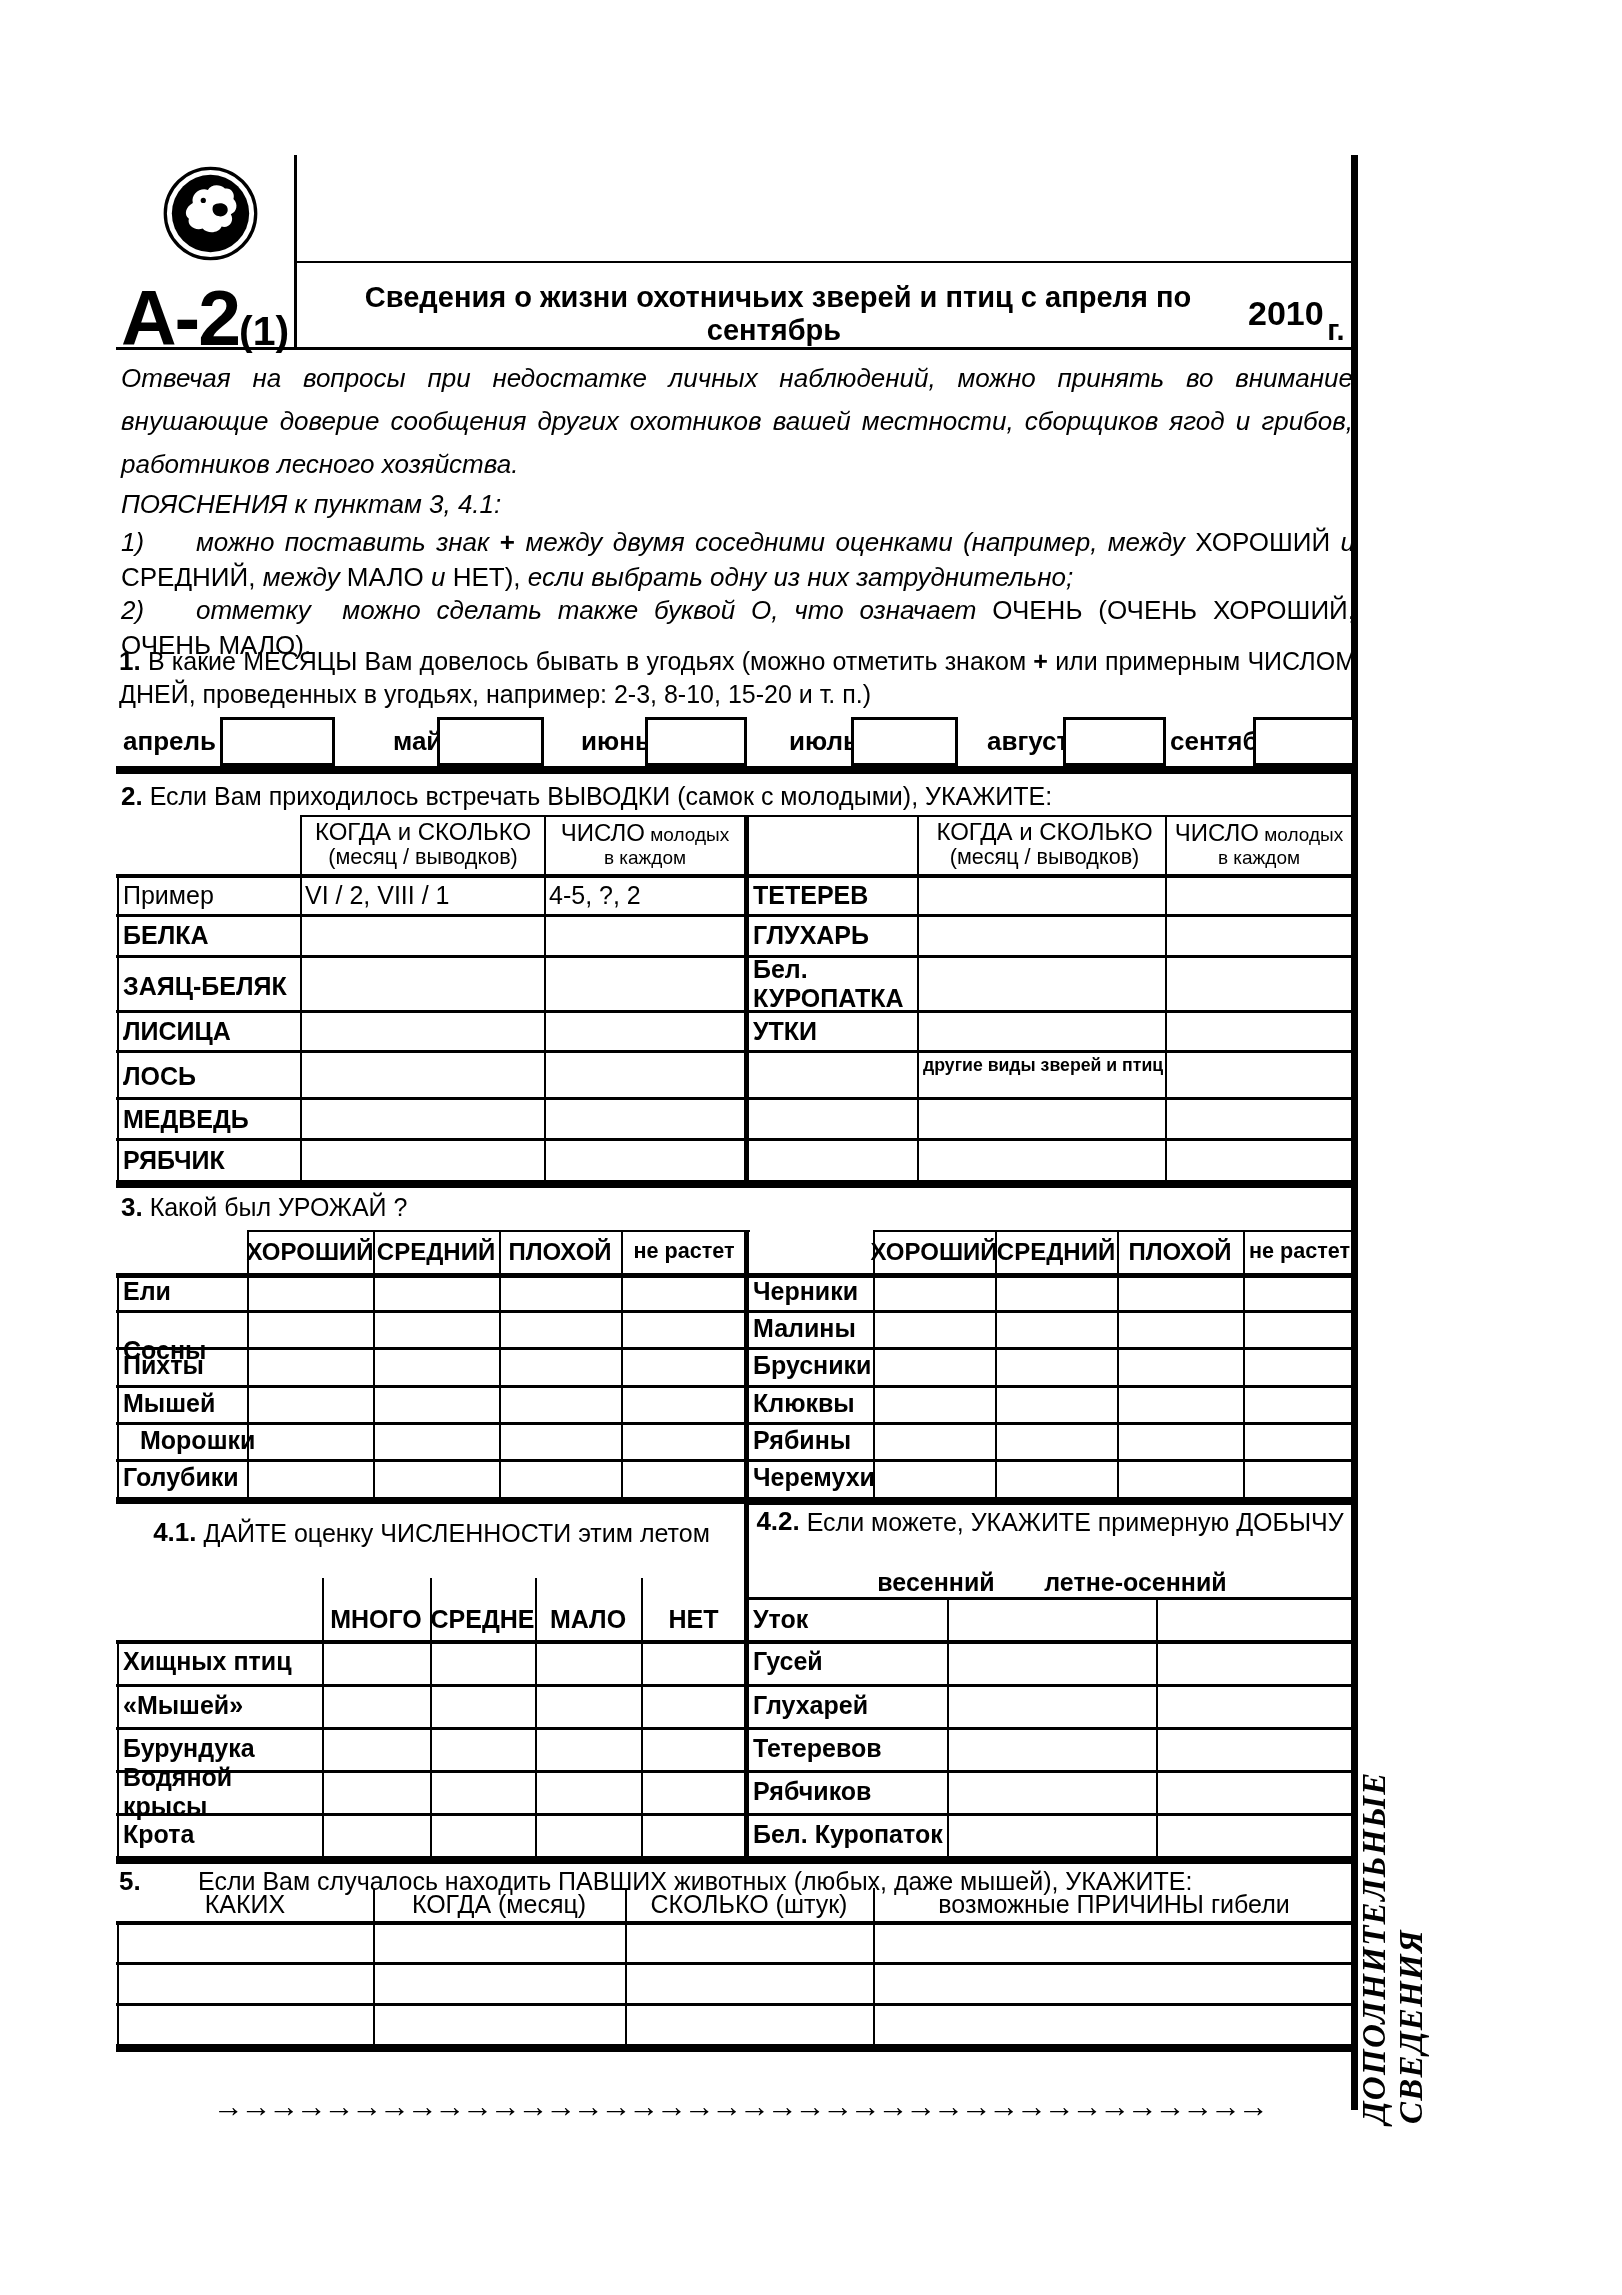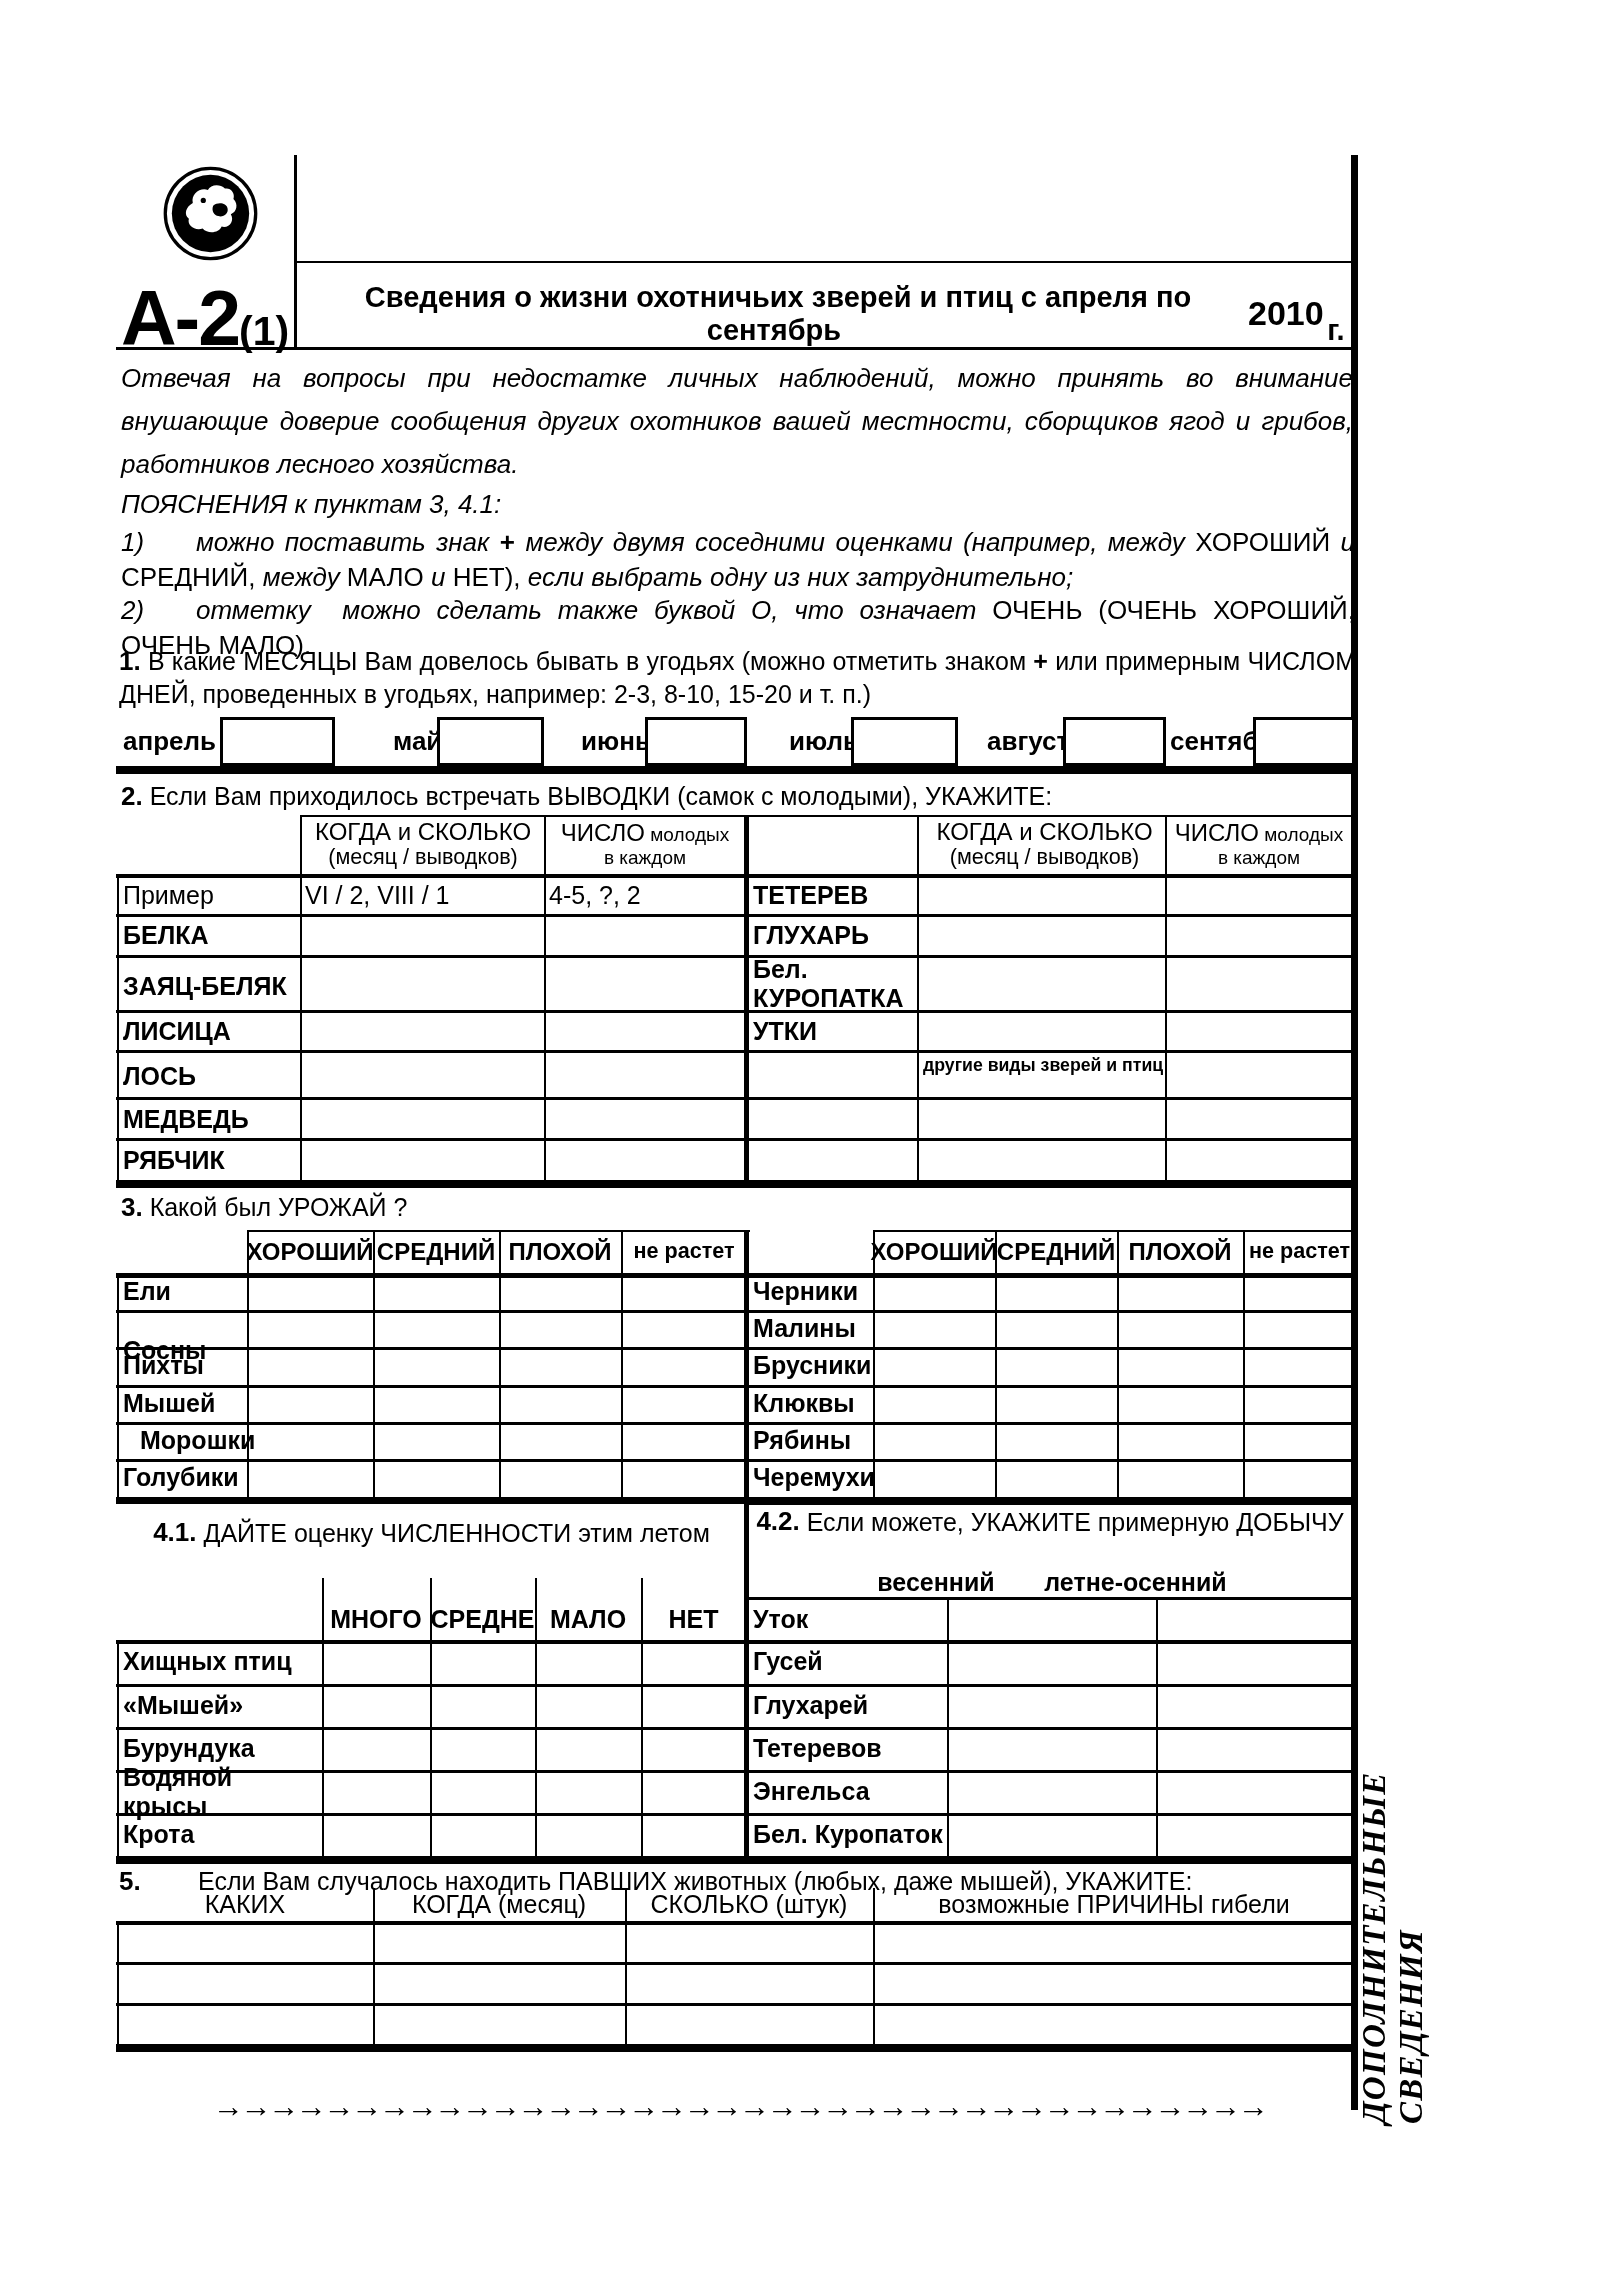--- a/index.html
+++ b/index.html
@@ -203,21 +203,21 @@
   <div class="lab ctr" style="left:749px;top:1505px;width:602px;height:34px;font-size:25px;">
     <span class="b seg" style="font-size:26px;">4.2.</span>
       <span class="seg"> Если можете, УКАЖИТЕ примерную ДОБЫЧУ</span>
   </div>
   <div class="lab ctr b" style="left:838px;top:1568px;width:196px;height:29px;">весенний</div>
   <div class="lab ctr b" style="left:1021px;top:1568px;width:229px;height:29px;">летне-осенний</div>
   <div class="lab b" style="left:753px;top:1599px;width:190px;height:41px;">Уток</div>
   <div class="lab b" style="left:753px;top:1640px;width:190px;height:43px;">Гусей</div>
   <div class="lab b" style="left:753px;top:1684px;width:190px;height:43px;">Глухарей</div>
   <div class="lab b" style="left:753px;top:1727px;width:190px;height:43px;">Тетеревов</div>
-  <div class="lab b" style="left:753px;top:1770px;width:190px;height:43px;">Энгельса</div>
+  <div class="lab b" style="left:753px;top:1770px;width:190px;height:43px;">Рябчиков</div>
   <div class="lab b" style="left:753px;top:1813px;width:190px;height:43px;">Бел. Куропаток</div>
 
   <div class="para" style="left:119px;top:1866px;width:1237px;font-style:normal;font-size:25px;">
     <span class="b" style="font-size:26px;display:inline-block;width:79px;">5.</span><span class="seg">Если Вам случалось находить ПАВШИХ животных (любых, даже мышей), УКАЖИТЕ:</span>
   </div>
   <div class="vl" style="left:373px;top:1888px;width:2px;height:156px;"></div>
   <div class="vl" style="left:625px;top:1888px;width:2px;height:156px;"></div>
   <div class="vl" style="left:873px;top:1888px;width:2px;height:156px;"></div>
   <div class="vl" style="left:117px;top:1921px;width:2px;height:124px;"></div>
   <div class="hl" style="left:116px;top:1921px;width:1241px;height:3.9px;"></div>

